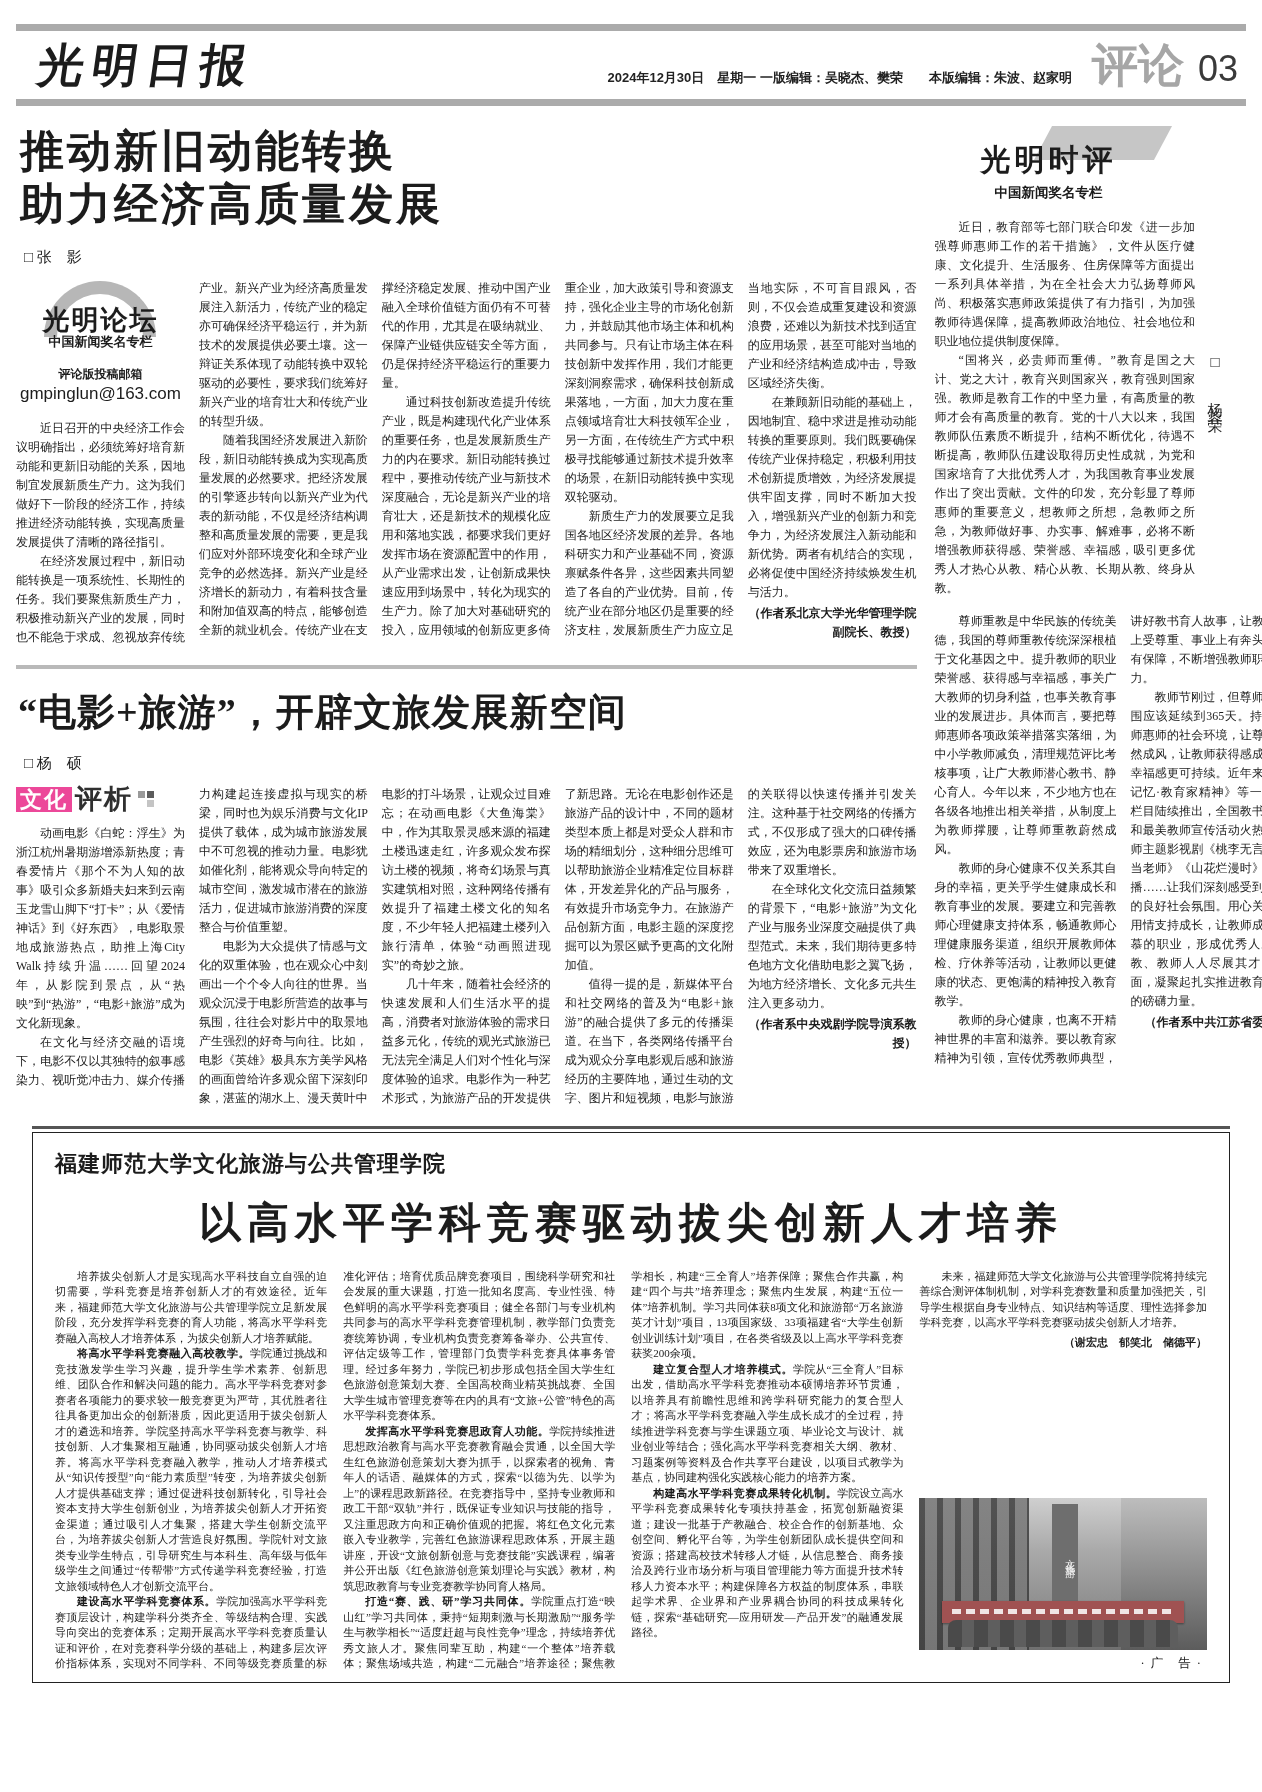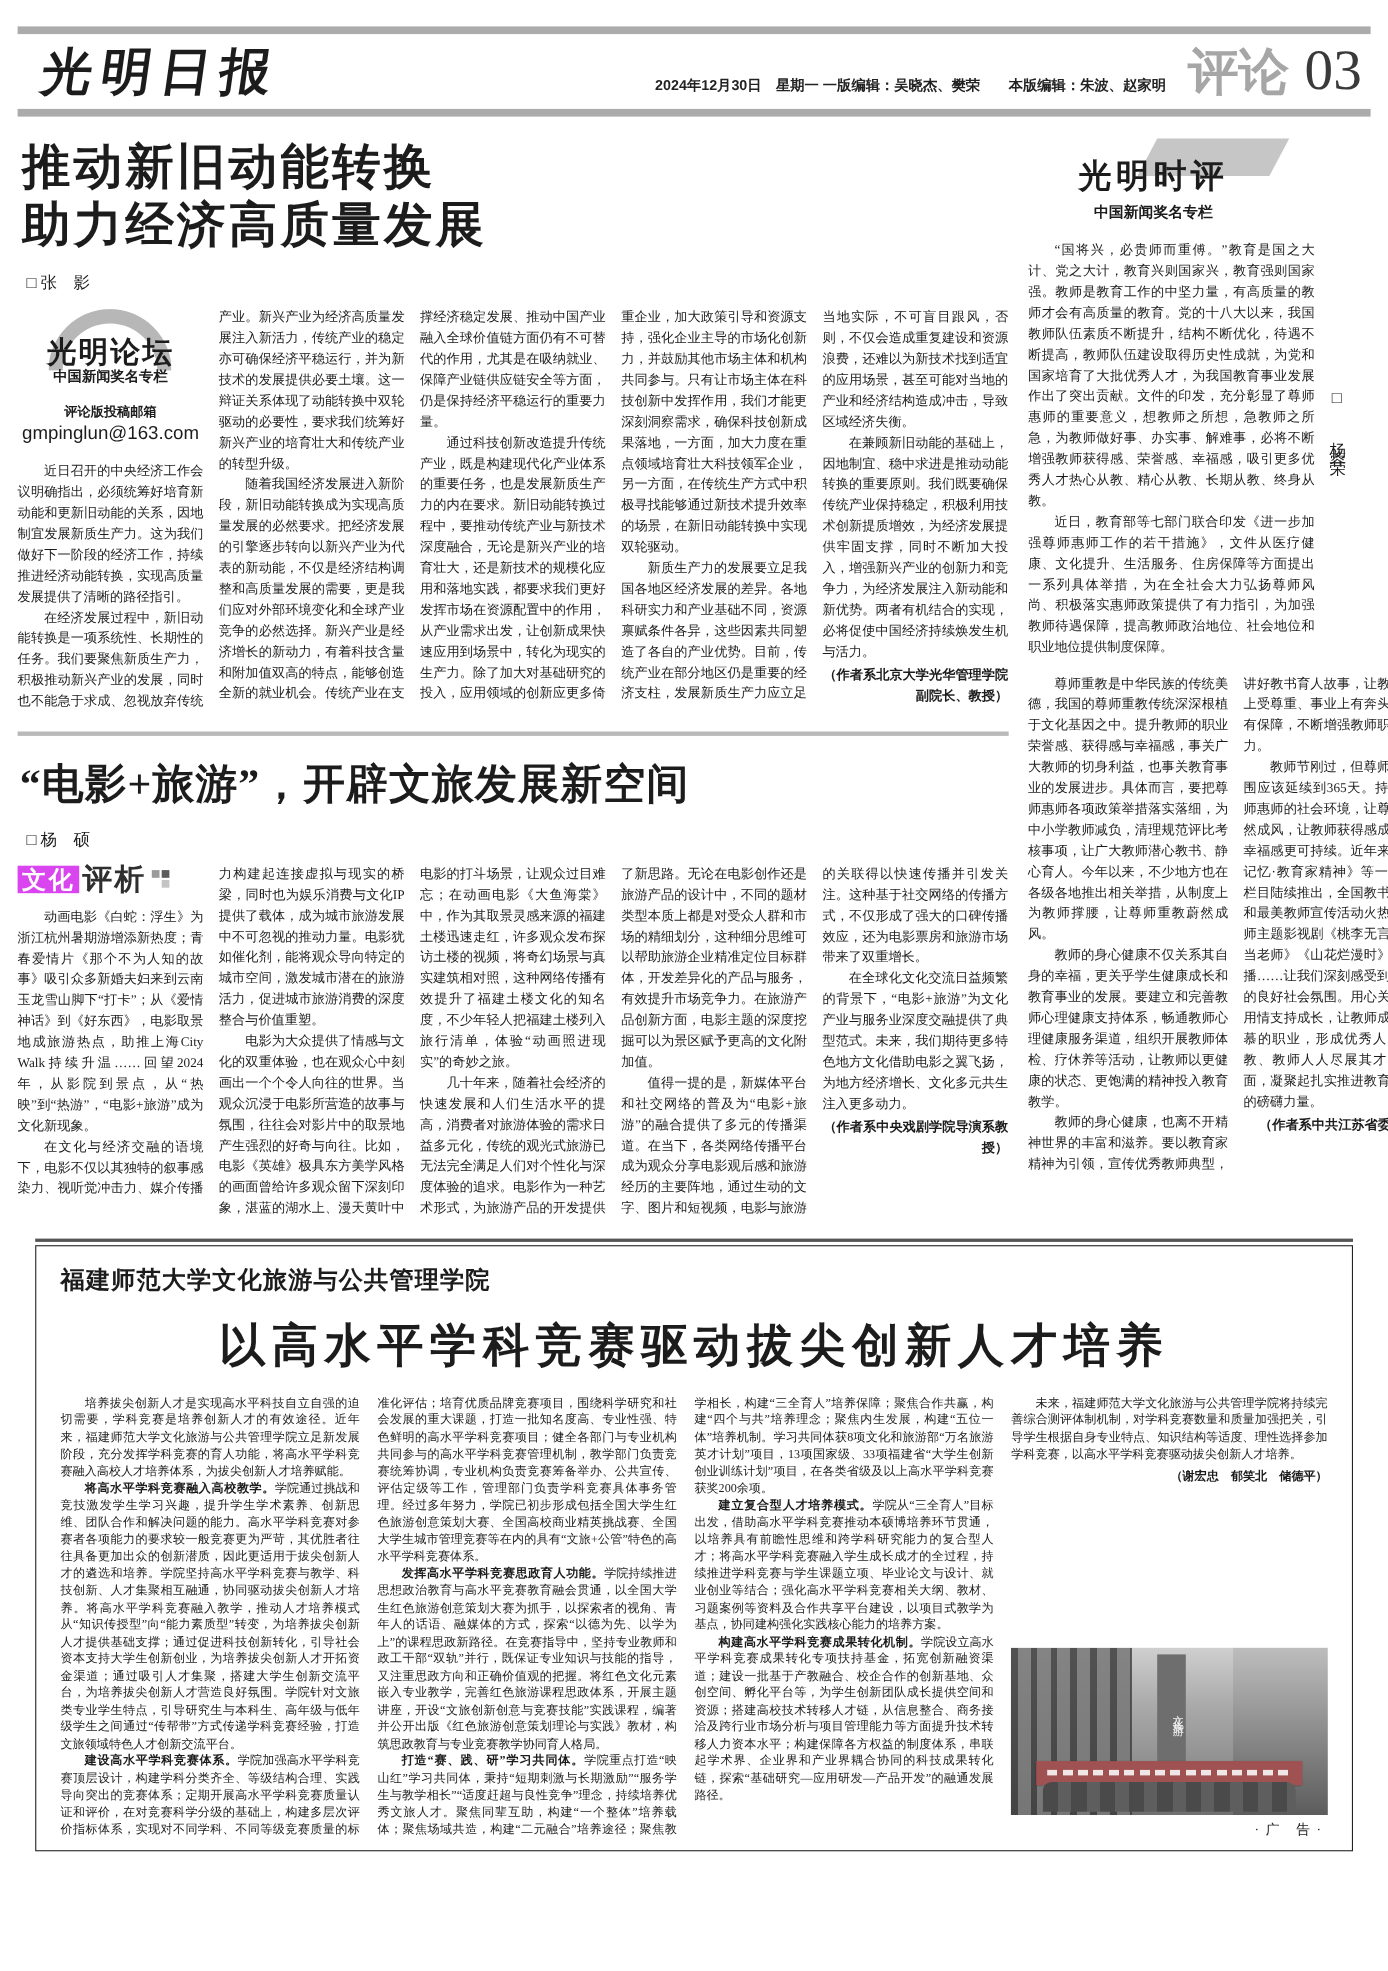--- a/index.html
+++ b/index.html
@@ -10,21 +10,21 @@
   .hdr{padding:24px 16px 0;}
   .bar{height:7px;background:#ababab;}
   .hdr-row{display:flex;align-items:flex-end;justify-content:space-between;padding:4px 8px 2px;}
   .masthead{font-size:46px;font-weight:bold;letter-spacing:8px;transform:skewX(-8deg);
             font-family:"DejaVu Serif","Liberation Serif",serif;padding-left:14px;}
   .hdr-right{display:flex;align-items:flex-end;gap:20px;}
   .dateline{font-family:"Liberation Sans","DejaVu Sans",sans-serif;font-size:13px;font-weight:bold;
             padding-bottom:10px;color:#222;}
   .secwrap{display:flex;align-items:baseline;gap:14px;}
   .section{font-family:"Liberation Sans","DejaVu Sans",sans-serif;font-size:46px;font-weight:900;color:#a6a6a6;}
-  .pageno{font-family:Liberation Serif, serif;font-size:52px;font-weight:500;color:#3a3a3a;}
+  .pageno{font-family:Liberation Sans, sans-serif;font-size:36px;font-weight:500;color:#3a3a3a;}
 
   
   main{padding:14px 16px 15px;}
   .grid{display:grid;grid-template-columns:1fr 378px;gap:18px;}
 
   .para{text-indent:2em;margin:0;}
   .attribution{text-indent:0;text-align:right;font-weight:bold;margin-top:2px;}
 
   
   .a1-title{font-size:44px;font-weight:900;line-height:1.2;letter-spacing:3px;margin:6px 0 0 4px;}
@@ -38,21 +38,21 @@
   .lt-sub{font-size:13px;font-weight:bold;position:relative;margin-top:2px;font-family:"Liberation Sans","DejaVu Sans",sans-serif;}
   .lt-note{font-size:12px;font-weight:bold;margin-top:14px;}
   .lt-email{font-size:17px;font-weight:normal;font-family:"Liberation Sans","DejaVu Sans",sans-serif;}
 
   .divider{border:none;border-top:4px solid #b9b9b9;margin:18px 0 14px;}
 
   
   .a2-title{font-size:38px;font-weight:900;letter-spacing:1px;margin:18px 0 0 2px;}
   .a2-body{column-count:5;column-gap:14px;font-size:12px;line-height:19px;text-align:justify;}
   .ca-box{break-inside:avoid;display:flex;align-items:center;gap:3px;margin:2px 0 12px;}
-  .ca-p1{background:#d946ef;color:#fff;font-size:22px;font-weight:900;padding:3px 4px;letter-spacing:2px;
+  .ca-p1{background:#ec4899;color:#fff;font-size:22px;font-weight:900;padding:3px 4px;letter-spacing:2px;
          font-family:"Liberation Sans","DejaVu Sans",sans-serif;}
   .ca-p2{color:#2f2f2f;font-size:27px;font-weight:900;letter-spacing:2px;
          font-family:"Liberation Sans","DejaVu Sans",sans-serif;}
   .ca-px{width:16px;height:16px;margin-left:2px;
          background:
            linear-gradient(#9a9a9a,#9a9a9a) 0 0/7px 7px no-repeat,
            linear-gradient(#5c5c5c,#5c5c5c) 9px 0/7px 7px no-repeat,
            linear-gradient(#c4c4c4,#c4c4c4) 9px 9px/7px 7px no-repeat;}
 
   
@@ -181,22 +181,22 @@
       <div class="a3">
         <article>
           <div class="a3-box">
             <div class="a3-shadow"></div>
             <div class="a3-box-title">光明时评</div>
             <div class="a3-box-sub">中国新闻奖名专栏</div>
           </div>
 
           <div class="a3-top">
             <div class="a3-top-text">
+                <p class="para">近日，教育部等七部门联合印发《进一步加强尊师惠师工作的若干措施》，文件从医疗健康、文化提升、生活服务、住房保障等方面提出一系列具体举措，为在全社会大力弘扬尊师风尚、积极落实惠师政策提供了有力指引，为加强教师待遇保障，提高教师政治地位、社会地位和职业地位提供制度保障。</p>
                 <p class="para">“国将兴，必贵师而重傅。”教育是国之大计、党之大计，教育兴则国家兴，教育强则国家强。教师是教育工作的中坚力量，有高质量的教师才会有高质量的教育。党的十八大以来，我国教师队伍素质不断提升，结构不断优化，待遇不断提高，教师队伍建设取得历史性成就，为党和国家培育了大批优秀人才，为我国教育事业发展作出了突出贡献。文件的印发，充分彰显了尊师惠师的重要意义，想教师之所想，急教师之所急，为教师做好事、办实事、解难事，必将不断增强教师获得感、荣誉感、幸福感，吸引更多优秀人才热心从教、精心从教、长期从教、终身从教。</p>
-                <p class="para">近日，教育部等七部门联合印发《进一步加强尊师惠师工作的若干措施》，文件从医疗健康、文化提升、生活服务、住房保障等方面提出一系列具体举措，为在全社会大力弘扬尊师风尚、积极落实惠师政策提供了有力指引，为加强教师待遇保障，提高教师政治地位、社会地位和职业地位提供制度保障。</p>
               </div>
             <div class="a3-head-zone">
               <div class="a3-byline">□ 杨蓉荣</div>
               <h1 class="a3-title">让尊师惠师蔚然成风</h1>
             </div>
           </div>
 
           <div class="a3-rest">
             <div>
                 <p class="para">尊师重教是中华民族的传统美德，我国的尊师重教传统深深根植于文化基因之中。提升教师的职业荣誉感、获得感与幸福感，事关广大教师的切身利益，也事关教育事业的发展进步。具体而言，要把尊师惠师各项政策举措落实落细，为中小学教师减负，清理规范评比考核事项，让广大教师潜心教书、静心育人。今年以来，不少地方也在各级各地推出相关举措，从制度上为教师撑腰，让尊师重教蔚然成风。</p>

